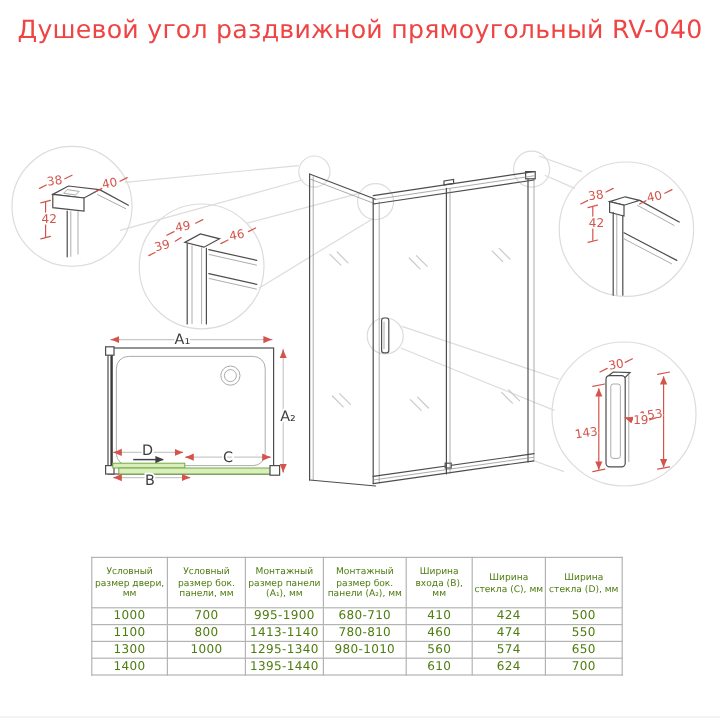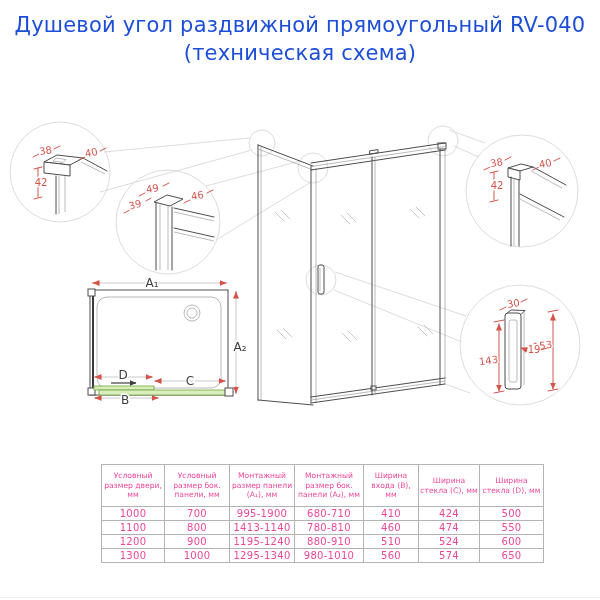--- a/index.html
+++ b/index.html
@@ -1,47 +1,46 @@
 <!DOCTYPE html>
 <html><head>
 <meta charset="utf-8">
 <style>
   html,body{margin:0;padding:0;background:#fff;}
   .page{position:relative;width:600px;height:600px;background:#ffffff;overflow:hidden;
         font-family:"DejaVu Sans", sans-serif;}
   .title{position:absolute;top:12px;left:0;width:600px;text-align:center;
-         font-size:21px;line-height:1.32;color:#1d4ed8;letter-spacing:.2px;}
+         font-size:21px;line-height:1.32;color:#ef4444;letter-spacing:.2px;}
   .drawing{position:absolute;top:100px;left:0;}
   
   .ln{stroke:#4d4d4d;stroke-width:1;fill:none;stroke-linecap:round;}
   .th{stroke:#8c8c8c;stroke-width:.6;fill:none;}
   .fn{stroke:#dcdcdc;stroke-width:1;fill:none;}
   .rd{stroke:#d4544b;stroke-width:1;fill:none;stroke-linecap:round;}
   .gy{stroke:#c9c9c9;stroke-width:1;fill:none;stroke-linecap:round;}
   .wf{fill:#ffffff;stroke:#4d4d4d;stroke-width:1;}
   .lb{font-family:"DejaVu Sans",sans-serif;font-size:12px;fill:#3f3f3f;
       paint-order:stroke;stroke:#ffffff;stroke-width:3px;text-anchor:middle;}
   .dim{font-family:"DejaVu Sans",sans-serif;font-size:10px;fill:#d4544b;
       paint-order:stroke;stroke:#ffffff;stroke-width:2.5px;text-anchor:middle;}
   
-  .size-table{position:absolute;left:101px;top:464px;width:442px;border-collapse:collapse;
-              table-layout:fixed;color:#ec4899;}
+  .size-table{position:absolute;left:76px;top:464px;width:442px;border-collapse:collapse;
+              table-layout:fixed;color:#4d7c0f;}
   .size-table th,.size-table td{border:1px solid #b3b3b3;text-align:center;vertical-align:middle;}
   .size-table th{font-size:7.6px;line-height:1.3;font-weight:400;padding:2px 1px;height:37px;}
   .size-table td{font-size:10px;height:13px;padding:0;letter-spacing:.3px;}
   .page-edge{position:absolute;left:0;top:597px;width:600px;border-top:1px solid #ececec;}
 </style>
 </head>
 <body>
 
 <div class="page">
 
   <div class="title">
     <div>Душевой угол раздвижной прямоугольный RV-040</div>
-    <div>(техническая схема)</div>
   </div>
 
   <svg class="drawing" width="600" height="360" viewBox="0 0 600 360">
     <defs>
       <marker id="mr" markerWidth="8" markerHeight="8" refX="6.5" refY="4" orient="auto-start-reverse" markerUnits="userSpaceOnUse">
         <path d="M0,1 L7,4 L0,7 Z" fill="#d4544b"></path>
       </marker>
       <marker id="mb" markerWidth="8" markerHeight="8" refX="6.5" refY="4" orient="auto-start-reverse" markerUnits="userSpaceOnUse">
         <path d="M0,1 L7,4 L0,7 Z" fill="#3f3f3f"></path>
       </marker>
@@ -260,34 +259,34 @@
       <tr>
         <td>1100</td>
           <td>800</td>
         <td>1413-1140</td>
           <td>780-810</td>
         <td>460</td>
           <td>474</td>
         <td>550</td>
       </tr>
       <tr>
-        <td>1200</td>
-          <td>900</td>
-        <td>1195-1240</td>
-          <td>880-910</td>
-        <td>510</td>
-          <td>524</td>
-        <td>600</td>
-      </tr>
-      <tr>
         <td>1300</td>
           <td>1000</td>
         <td>1295-1340</td>
           <td>980-1010</td>
         <td>560</td>
           <td>574</td>
         <td>650</td>
       </tr>
+      <tr>
+        <td>1400</td>
+          <td></td>
+        <td>1395-1440</td>
+          <td></td>
+        <td>610</td>
+          <td>624</td>
+        <td>700</td>
+      </tr>
     </tbody>
   </table>
 
   <div class="page-edge"></div>
 </div>
 
 </body></html>

